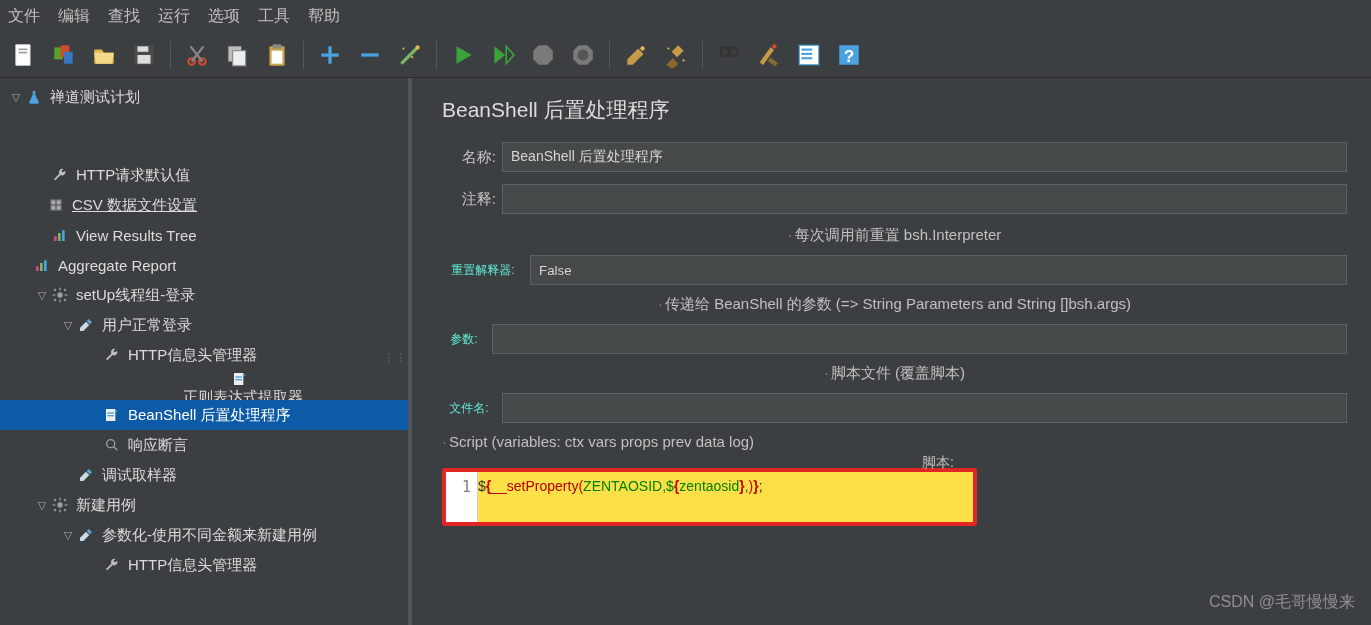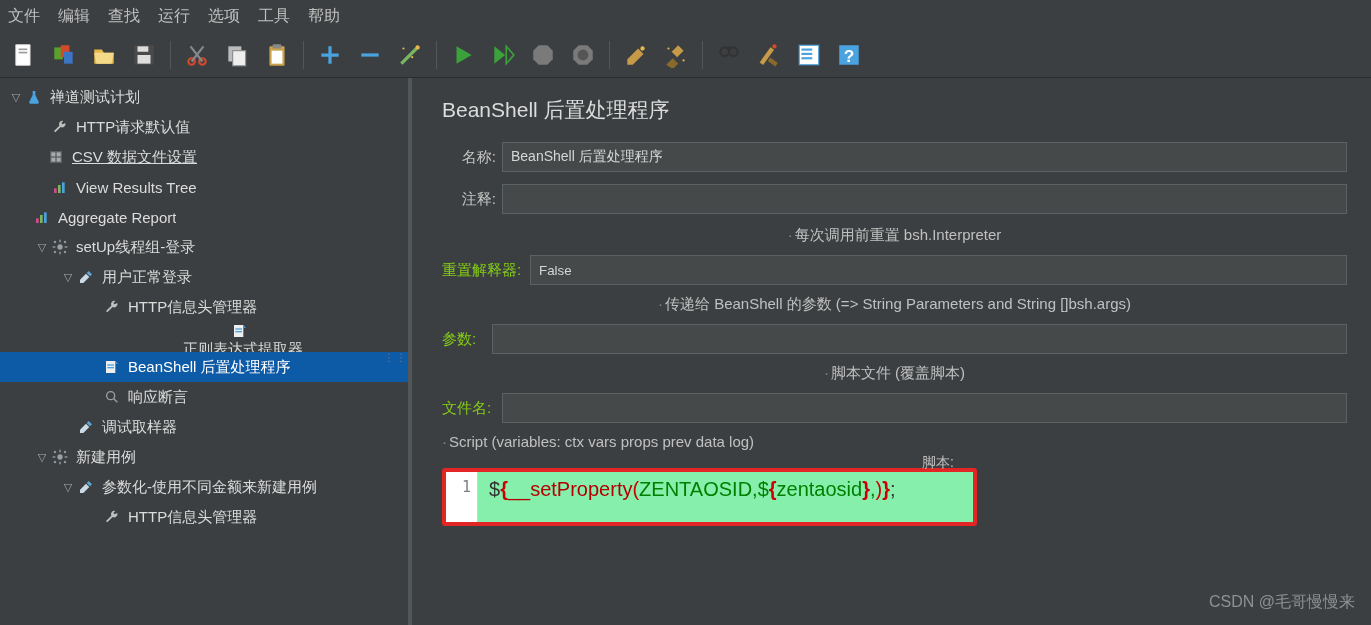--- a/index.html
+++ b/index.html
@@ -48,44 +48,44 @@
   .field-row { display:flex; align-items:center; margin-bottom:12px; }
   .field-row .lbl { width:60px; color:#c5c5c5; font-size:15px; text-align:right; padding-right:6px;}
   .field-row .inp {
     flex:1; height:30px; background:#45494a;
     border:1px solid #5c6164; color:#d6d6d6;
     padding:4px 8px; font-size:14px;
   }
   .section-label { color:#c0c0c0; font-size:15px; margin:6px 0 10px 0;text-align:center;}
   .section-label::before { content:"·"; color:#888; margin-right:2px;}
   .sub-row { display:flex; align-items:center; margin-bottom:10px;}
-  .sub-row .lbl2 { min-width:88px; color:#84cc16; font-size:15px; padding-right:6px;}
+  .sub-row .lbl2 { min-width:88px; color:#5eead4; font-size:12px; padding-right:6px;text-align:center;}
   .sub-row .inp2 {
     flex:1; height:30px; background:#45494a;
     border:1px solid #5c6164; color:#d6d6d6;
     padding:4px 8px;
   }
   .false-box { width:100px; flex:0 0 100px;}
   .script-legend { color:#c0c0c0; font-size:15px; margin:6px 0 4px 0;}
   .script-legend::before { content:"·"; color:#888; margin-right:2px;}
   .script-small { color:#c0c0c0; font-size:14px; margin-left:480px; margin-bottom:-6px;}
   .code-frame {
     border:4px solid #e22525; border-radius:3px;
     height:58px; width:535px; margin-top:2px;
     background:#fff; display:flex;
   }
   .line-gutter {
     width:32px; background:#fff; border-right:1px solid #d0d0d0;
     font-family:Consolas,monospace; color:#808080; font-size:15px;
     text-align:right; padding:6px 6px 0 0;
   }
   .code-area {
-    flex:1; background:#86efac;
-    font-family:Consolas,"Courier New",monospace; font-size:20px;
-    padding:6px 11px; white-space:pre;
+    flex:1; background:#fde047;
+    font-family:Consolas,"Courier New",monospace; font-size:14px;
+    padding:6px 0; white-space:pre;
   }
   .code-area .dollar { color:#333; }
   .code-area .brace { color:#cc0000; font-weight:bold; }
   .code-area .func  { color:#b30000; }
   .code-area .paren { color:#cc0000; }
   .code-area .ident { color:#008000; }
   .code-area .inner { color:#cc0000; font-weight:bold;}
   .watermark {
     position:absolute; right:16px; bottom:12px;
     font-size:16px; color:rgba(210,210,210,0.55);
@@ -248,21 +248,21 @@
     <div class="tree" id="tree">
         <div class="tree-row" style="padding-left: 8px;">
           <span class="arrow">▽</span>
           <span class="icon">
             <svg style="width:18px;height:16px;display:block" viewBox="0 0 24 24">
               <path d="M10 3h4v6l5 10a2 2 0 0 1-2 3H7a2 2 0 0 1-2-3l5-10z" fill="#4aa3df"></path>
             </svg>
           </span>
           <span class="label">禅道测试计划</span>
         </div>
-        <div class="tree-row" style="padding-left: 34px;">
+        <div class="tree-row" style="padding-left: 34px; margin-top: 48px;">
           <span class="arrow"></span>
           <span class="icon">
             <svg style="width:18px;height:16px;display:block" viewBox="0 0 24 24">
               <path d="M20 6a5 5 0 0 1-7 6L5 20l-2-2 8-8a5 5 0 0 1 6-7l-3 3 2 2z" fill="#bfbfbf"></path>
             </svg>
           </span>
           <span class="label">HTTP请求默认值</span>
         </div>
         <div class="tree-row" style="padding-left: 30px; text-decoration: underline;">
           <span class="arrow"></span>

